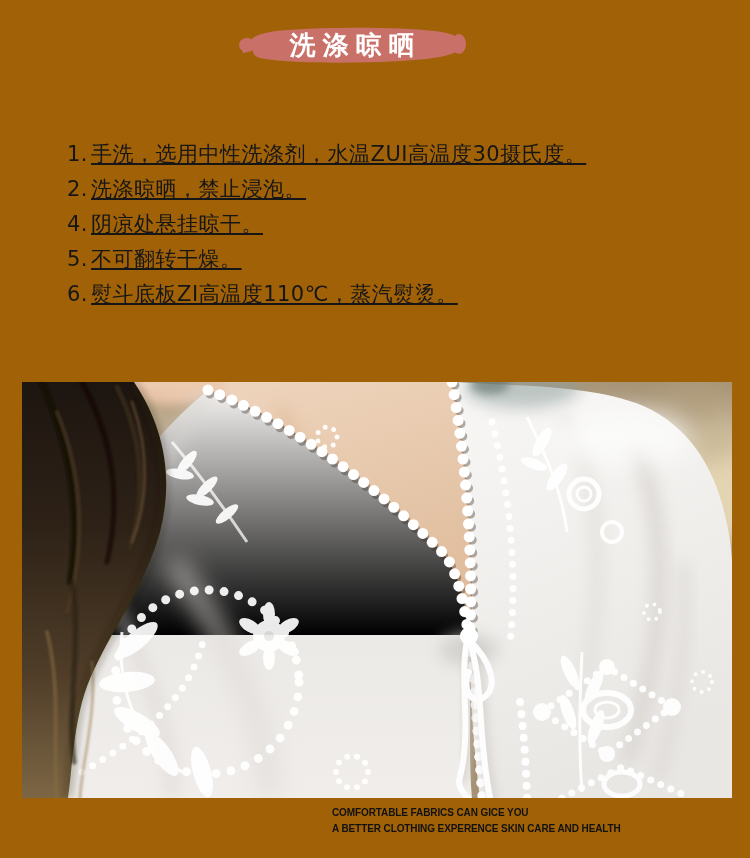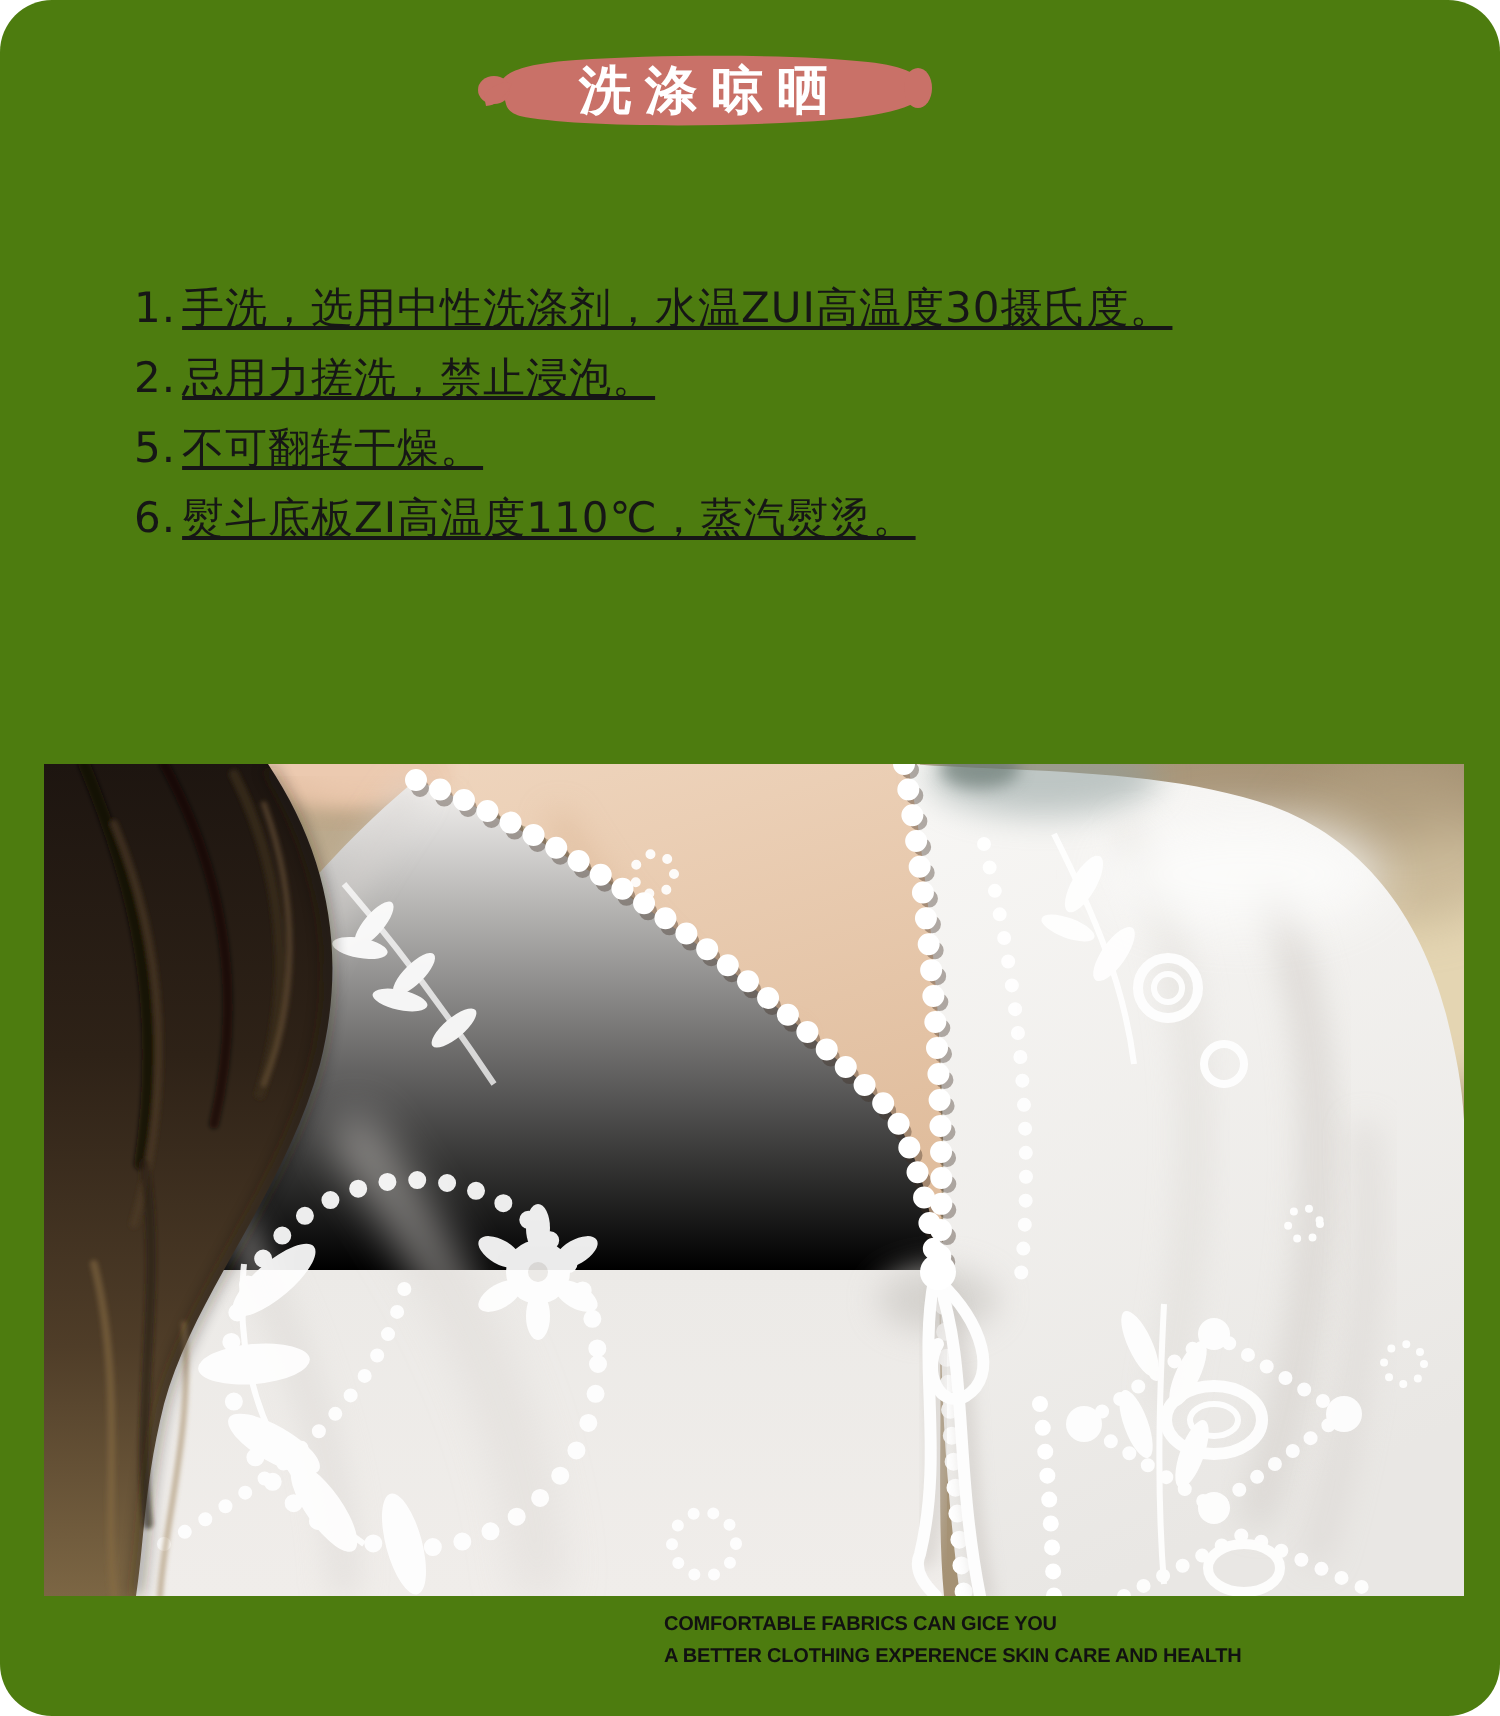--- a/index.html
+++ b/index.html
@@ -1,17 +1,17 @@
 <!DOCTYPE html>
 <html><head>
 <meta charset="utf-8">
 <style>
   html,body{margin:0;padding:0;background:#ffffff;}
-  .page{position:relative;width:750px;height:858px;background:#4d7c0f;overflow:hidden;
-        font-family:"Liberation Sans", sans-serif;color:#1a1a1a;border-radius:26px;}
+  .page{position:relative;width:750px;height:858px;background:#a16207;overflow:hidden;
+        font-family:"Liberation Sans", sans-serif;color:#1a1a1a;}
   
   .badge{position:absolute;left:238px;top:27px;width:228px;height:38px;}
   .badge svg{position:absolute;left:0;top:0;width:228px;height:38px;}
   .badge-text{position:absolute;left:0;top:0;width:228px;height:38px;line-height:37px;
         text-align:center;color:#ffffff;font-size:26px;font-weight:bold;
         letter-spacing:7px;text-indent:7px;
         font-family:"Liberation Sans","DejaVu Sans",sans-serif;}
   .subtitle{position:absolute;left:0;top:84px;width:710px;text-align:center;
         font-size:15px;letter-spacing:2.5px;color:#1c1c1c;}
   
@@ -38,21 +38,22 @@
       <ellipse cx="9" cy="18" rx="8" ry="7" fill="#c97168"></ellipse>
       <ellipse cx="221" cy="17" rx="7" ry="10" fill="#c97168"></ellipse>
       <path fill="#c97168" d="M 4 21 C 8 15 14 13 18 15 C 14 22 10 26 5 26 Z"></path>
     </svg>
     <span class="badge-text">洗涤晾晒</span>
   </div>
 
 
   <ol class="care-list">
     <li><span class="num">1.</span><span>手洗，选用中性洗涤剂，水温ZUI高温度30摄氏度。</span></li>
-    <li><span class="num">2.</span><span>忌用力搓洗，禁止浸泡。</span></li>
+    <li><span class="num">2.</span><span>洗涤晾晒，禁止浸泡。</span></li>
+    <li><span class="num">4.</span><span>阴凉处悬挂晾干。</span></li>
     <li><span class="num">5.</span><span>不可翻转干燥。</span></li>
     <li><span class="num">6.</span><span>熨斗底板ZI高温度110℃，蒸汽熨烫。</span></li>
   </ol>
 
   <div class="photo">
     <svg width="710" height="416" viewBox="0 0 710 416">
       <defs>
         <linearGradient id="bgGrad" x1="0" y1="0" x2="1" y2="0.3">
           <stop offset="0" stop-color="#c2b194"></stop>
             <stop offset="0.45" stop-color="#b3a185"></stop>

